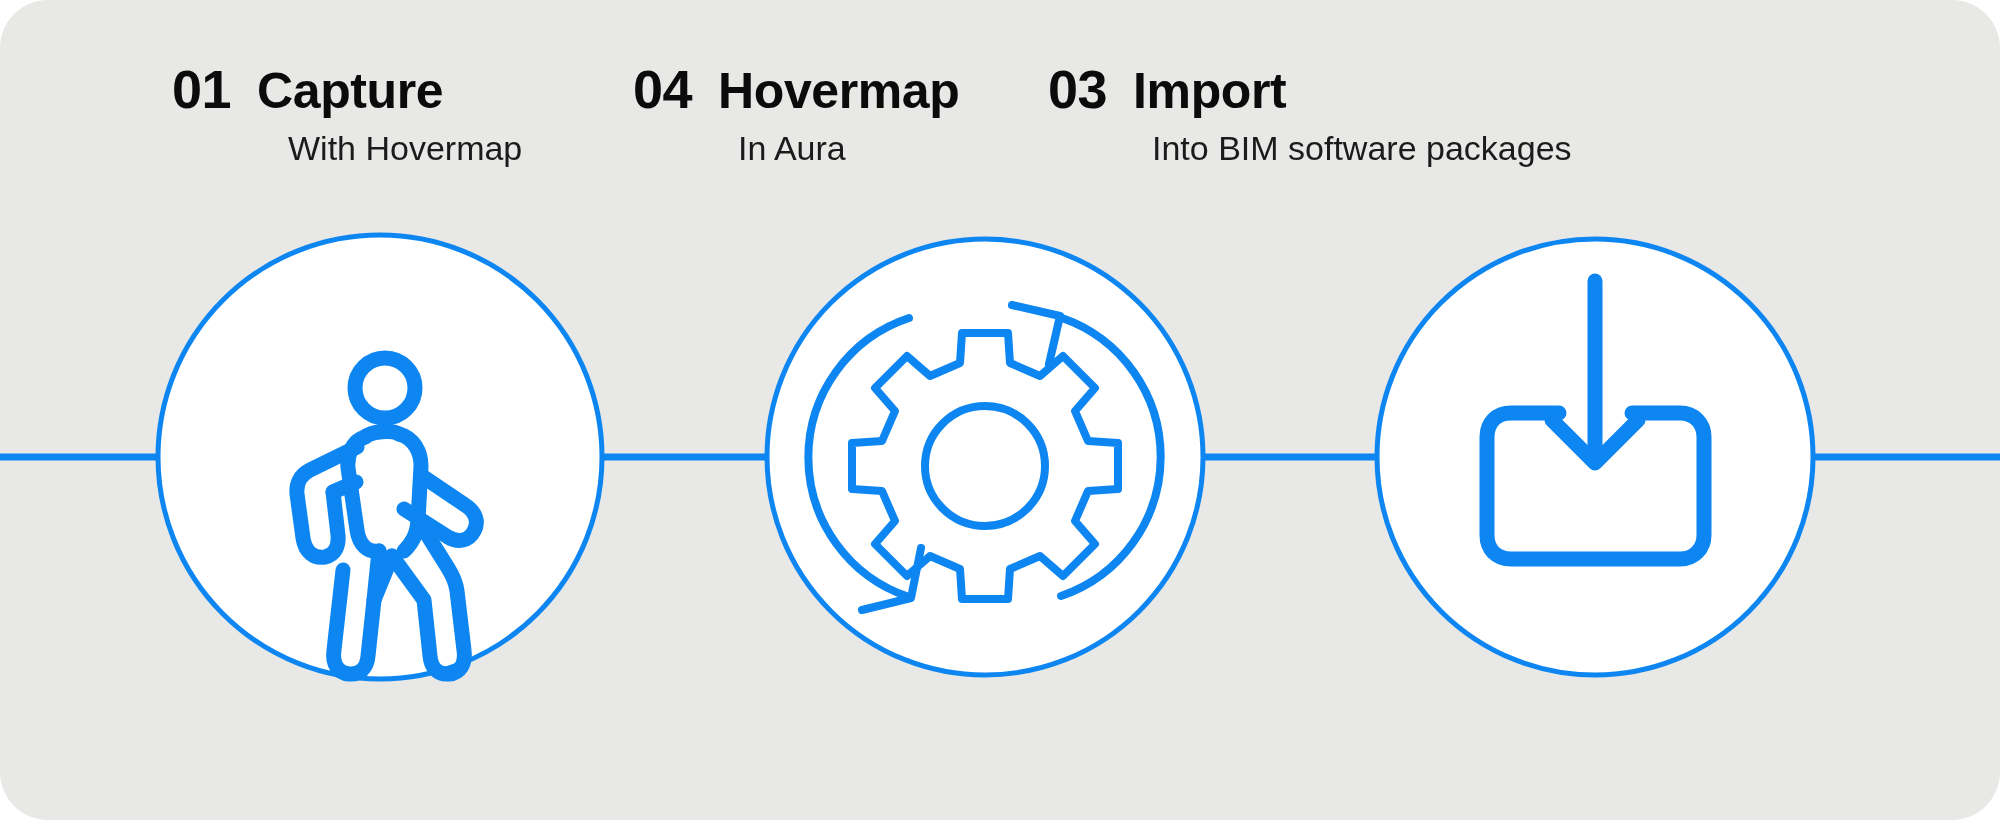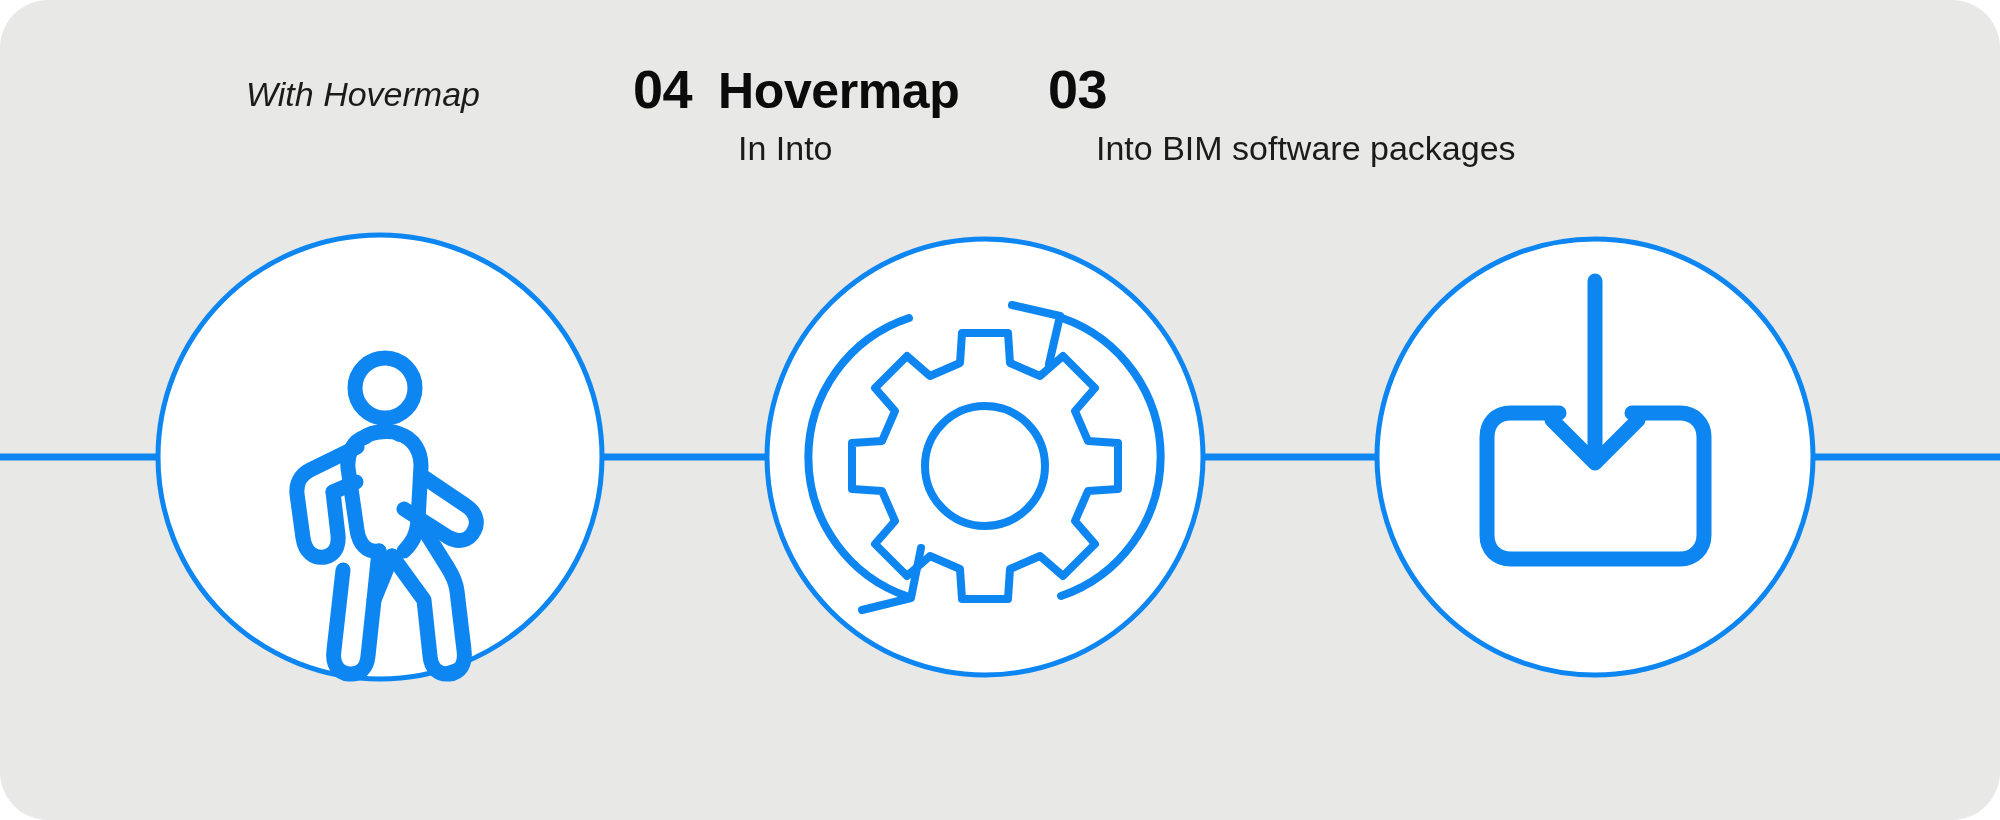--- a/index.html
+++ b/index.html
@@ -76,29 +76,29 @@
     font-size: 34px;
     font-weight: 400;
     color: #1b1b1b;
     line-height: 1.1;
     white-space: nowrap;
     margin-top: 14px;
   }
 
   
   .step1 { left: 172px; top: 62px; }
-  .step1 .step-sub { margin-left: 74px; font-style: italic; }
+  .step1 .step-sub { margin-left: 116px; }
 
   
   .step2 { left: 633px; top: 62px; }
   .step2 .step-sub { margin-left: 105px; }
 
   
   .step3 { left: 1048px; top: 62px; text-align: center; }
-  .step3 .step-sub { margin-left: 48px; }
+  .step3 .step-sub { margin-left: 104px; }
 </style>
 </head>
 <body>
 
 <div class="card">
 
   <svg class="flow-svg" viewBox="0 0 2000 820" xmlns="http://www.w3.org/2000/svg">
 
     <g>
       <line x1="0" y1="457" x2="160" y2="457" stroke="#0d86f2" stroke-width="7"></line>
@@ -197,32 +197,37 @@
         <line x1="1595" y1="281" x2="1595" y2="462"></line>
 
         <path d="M 1552 420 L 1595 463 L 1638 420"></path>
       </g>
     </g>
   </svg>
 
   <div class="headings">
 
     <div class="step-head step1">
+      <div class="head-row">
+        <span class="step-num">01</span>
+        <span class="step-title">Capture</span>
+      </div>
       <div class="step-sub">With Hovermap</div>
     </div>
 
     <div class="step-head step2">
       <div class="head-row">
         <span class="step-num">04</span>
         <span class="step-title">Hovermap</span>
       </div>
-      <div class="step-sub">In Into</div>
+      <div class="step-sub">In Aura</div>
     </div>
 
     <div class="step-head step3">
       <div class="head-row">
         <span class="step-num">03</span>
+        <span class="step-title">Import</span>
       </div>
       <div class="step-sub">Into BIM software packages</div>
     </div>
 
   </div>
 </div>
 
 </body></html>

